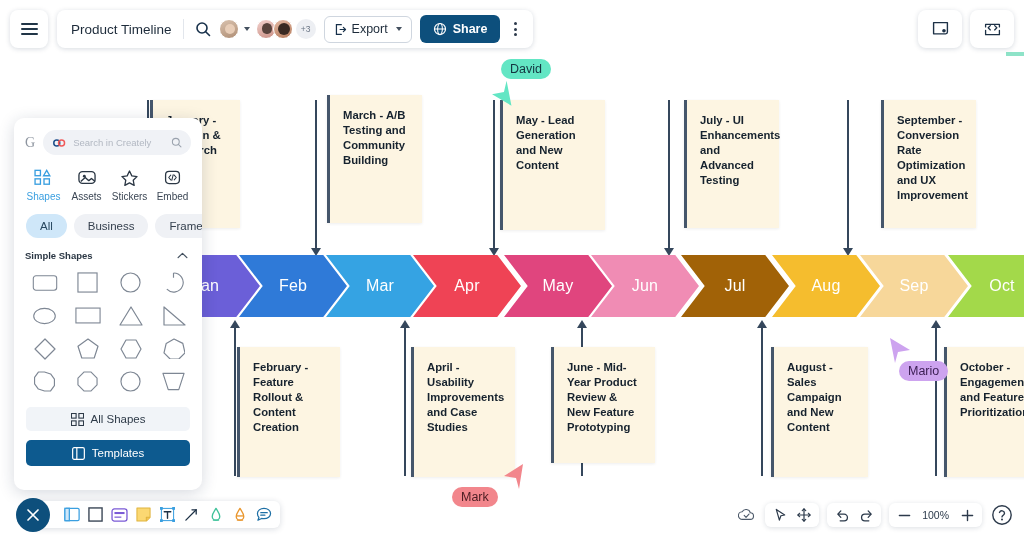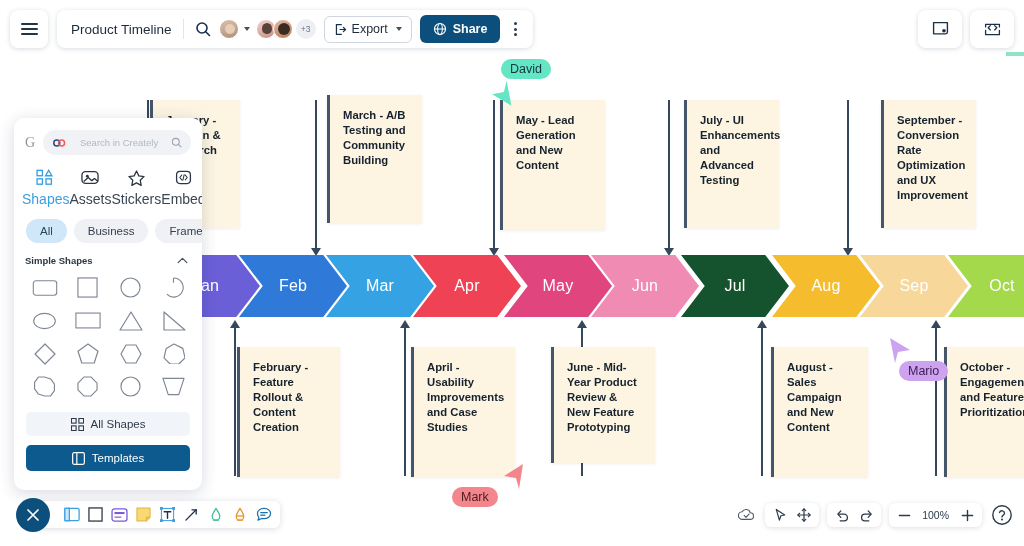--- a/index.html
+++ b/index.html
@@ -94,24 +94,24 @@
     position:absolute; left:14px; top:118px; width:188px; height:372px;
     background:#fff; border-radius:10px; box-shadow:0 3px 16px rgba(25,45,75,.18);
     z-index:30; overflow:hidden;
   }
   .panel-search { display:flex; align-items:center; gap:8px; padding:12px 11px 10px 11px; }
   .g-logo { font-size:14px; color:#8d949f; font-family:"Liberation Serif",serif; }
   .search-pill {
     flex:1; height:25px; background:#f0f2f6; border-radius:13px;
     display:flex; align-items:center; gap:6px; padding:0 9px;
   }
-  .search-ph { flex:1; font-size:9.5px; color:#b2b8c2;text-align:center; }
+  .search-ph { flex:1; font-size:9.5px; color:#b2b8c2; }
   .cat-row { display:flex; padding:4px 8px 8px 8px; }
   .cat { flex:1; display:flex; flex-direction:column; align-items:center; gap:5px; cursor:pointer; }
-  .cat-label { font-size:14px; color:#3b4654; }
+  .cat-label { font-size:10px; color:#3b4654; }
   .cat.active .cat-label { color:#3a9fe0; }
   .filter-row { display:flex; gap:7px; padding:4px 10px 10px 12px; }
   .pill { height:24px; padding:0 14px; border-radius:12px; background:#eff1f5; color:#35404e;
           font-size:11.5px; display:flex; align-items:center; cursor:pointer; }
   .pill.on { background:#cfe7f9; color:#27475f; }
   .sec-head { display:flex; align-items:center; justify-content:space-between; padding:2px 14px 4px 11px; }
   .sec-title { font-size:9.5px; font-weight:bold; color:#2b3744; }
   .shape-grid { display:grid; grid-template-columns:repeat(4,1fr); gap:6px; padding:4px 10px 6px 12px; }
   .sh { height:27px; display:flex; align-items:center; justify-content:center; cursor:pointer; }
   .allshapes {
@@ -177,21 +177,21 @@
         </div>
       <div class="chev" style="left: 413px; background: rgb(239, 67, 85);">
         <span>Apr</span>
         </div>
       <div class="chev" style="left: 504px; background: rgb(224, 69, 126);">
         <span>May</span>
         </div>
       <div class="chev" style="left: 591px; background: rgb(240, 140, 180);">
         <span>Jun</span>
         </div>
-      <div class="chev" style="left: 681px; background: #14532d;">
+      <div class="chev" style="left: 681px; background: #a16207;">
         <span>Jul</span>
         </div>
       <div class="chev" style="left: 772px; background: rgb(245, 189, 46);">
         <span>Aug</span>
         </div>
       <div class="chev" style="left: 860px; background: rgb(247, 215, 154);">
         <span>Sep</span>
         </div>
       <div class="chev" style="left: 948px; background: rgb(163, 217, 74);">
         <span>Oct</span>

